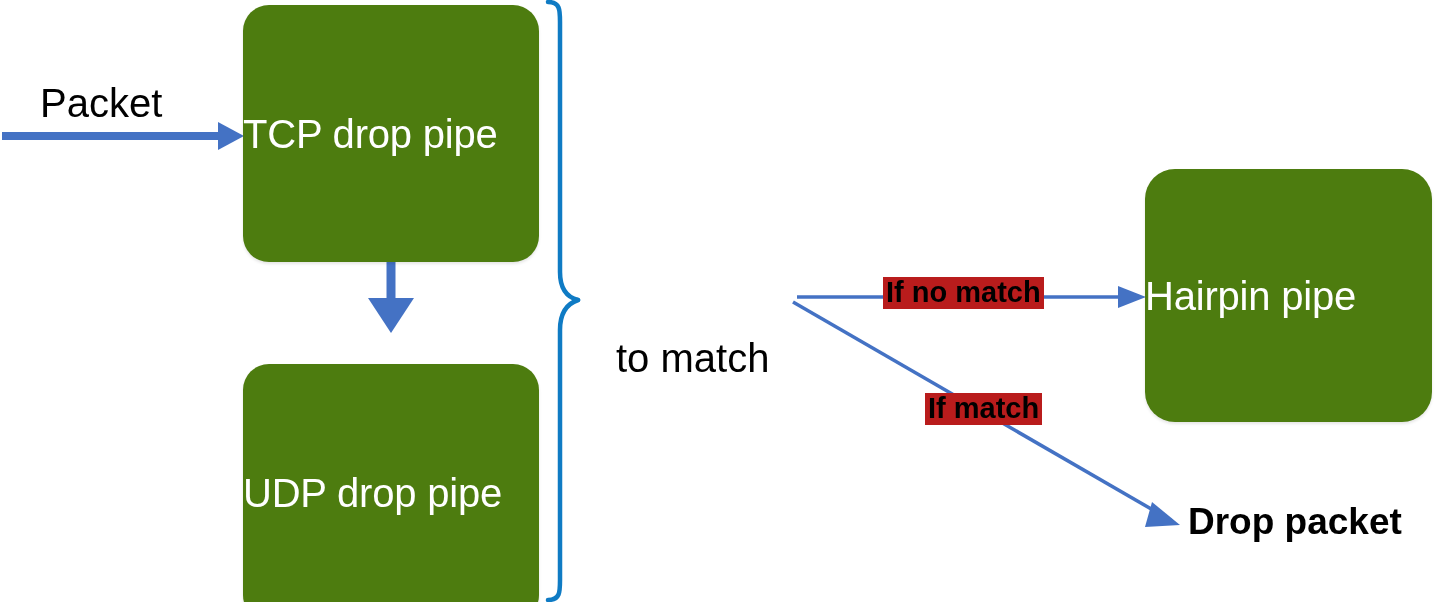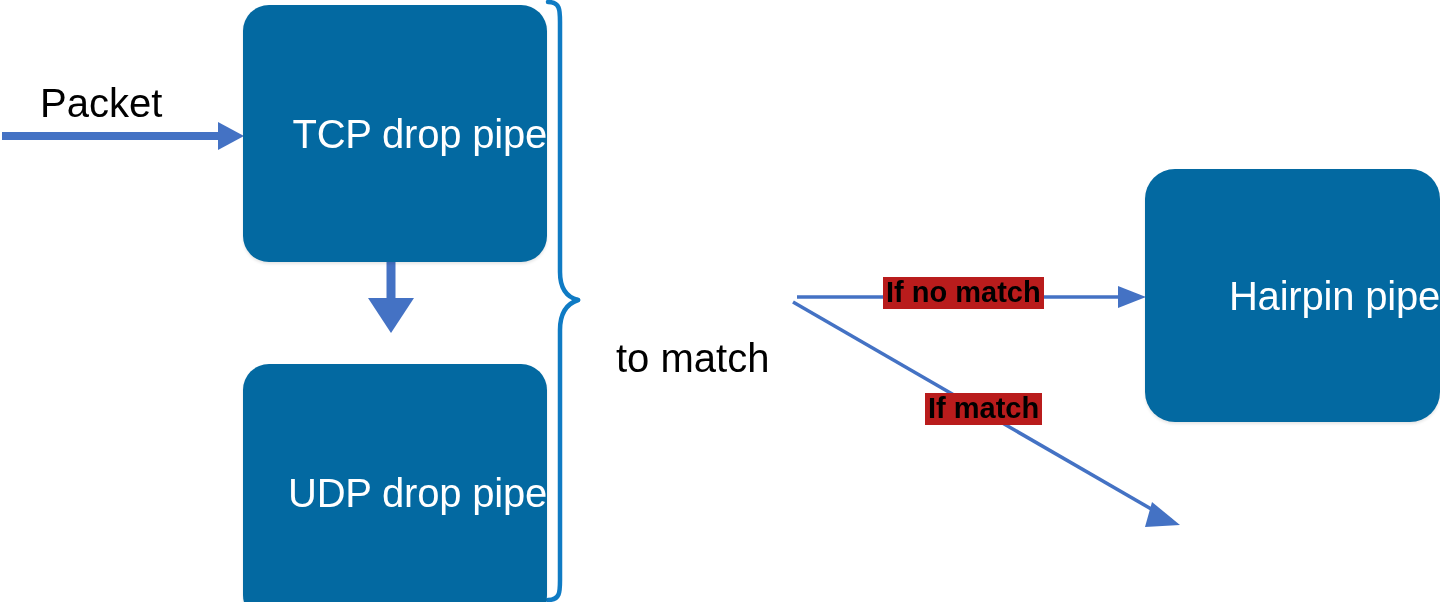--- a/index.html
+++ b/index.html
@@ -17,27 +17,26 @@
   }
   #svg-layer {
     position: absolute;
     left: 0;
     top: 0;
     width: 1440px;
     height: 602px;
   }
   .pipe-box {
     position: absolute;
-    background: #0369a1;
+    background: #4d7c0f;
     border-radius: 26px;
     display: flex;
     align-items: center;
-    justify-content: flex-end;
+    justify-content: flex-start;
     box-shadow: 0 2px 3px rgba(0,0,0,0.10);
-    padding-left: 8px;
   }
   .pipe-box .pipe-label {
     color: #ffffff;
     font-size: 40px;
     font-weight: 400;
     letter-spacing: -0.2px;
     line-height: 1.1;
     white-space: nowrap;
   }
   .plain-label {
@@ -123,14 +122,15 @@
   <div class="plain-label" id="packet-label">Packet</div>
 
   <div class="plain-label" id="attempt-label">
     <div>to match</div>
   </div>
 
   <div class="bold-label" id="if-no-match-label">If no match</div>
 
   <div class="bold-label" id="if-match-label">If match</div>
 
+  <div class="big-bold-label" id="drop-packet-label">Drop packet</div>
 
 </div>
 
 </body></html>

